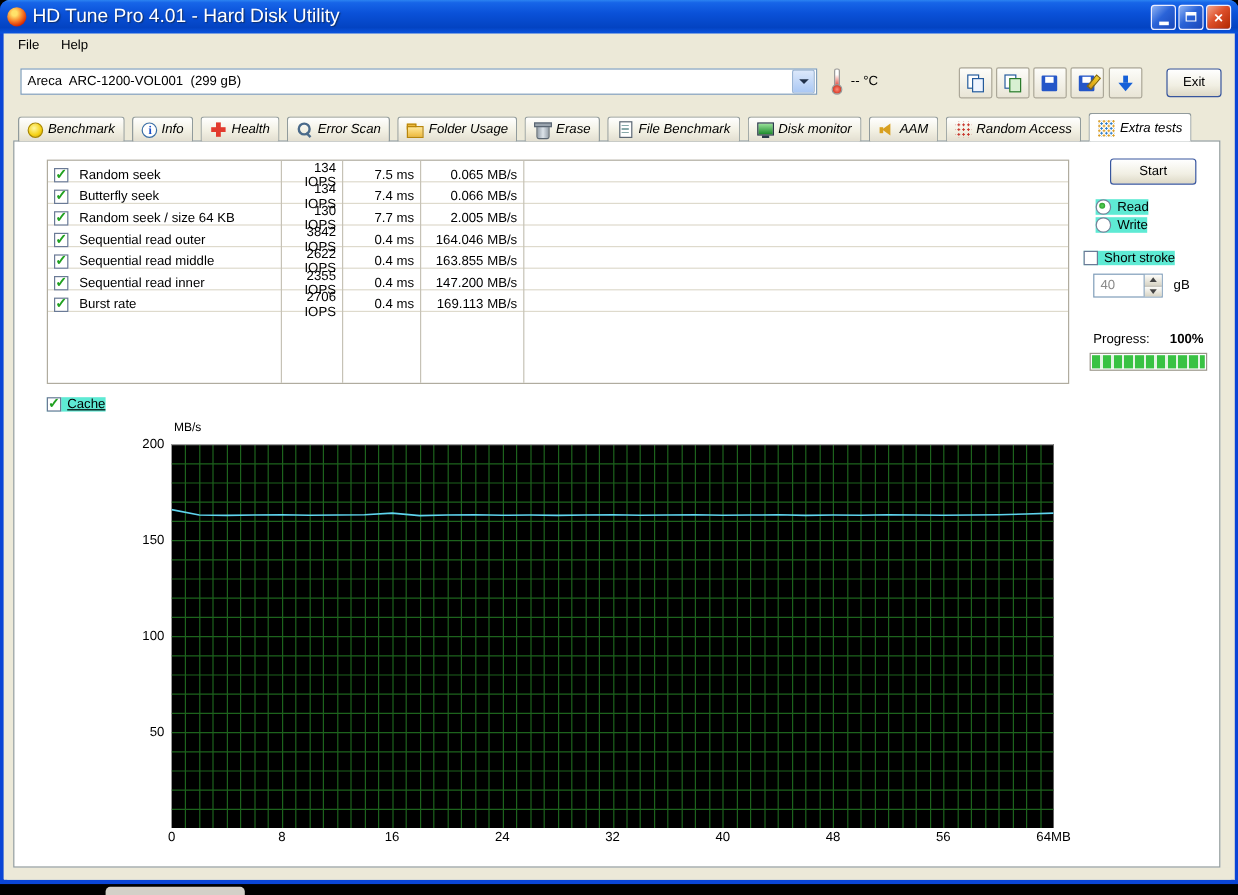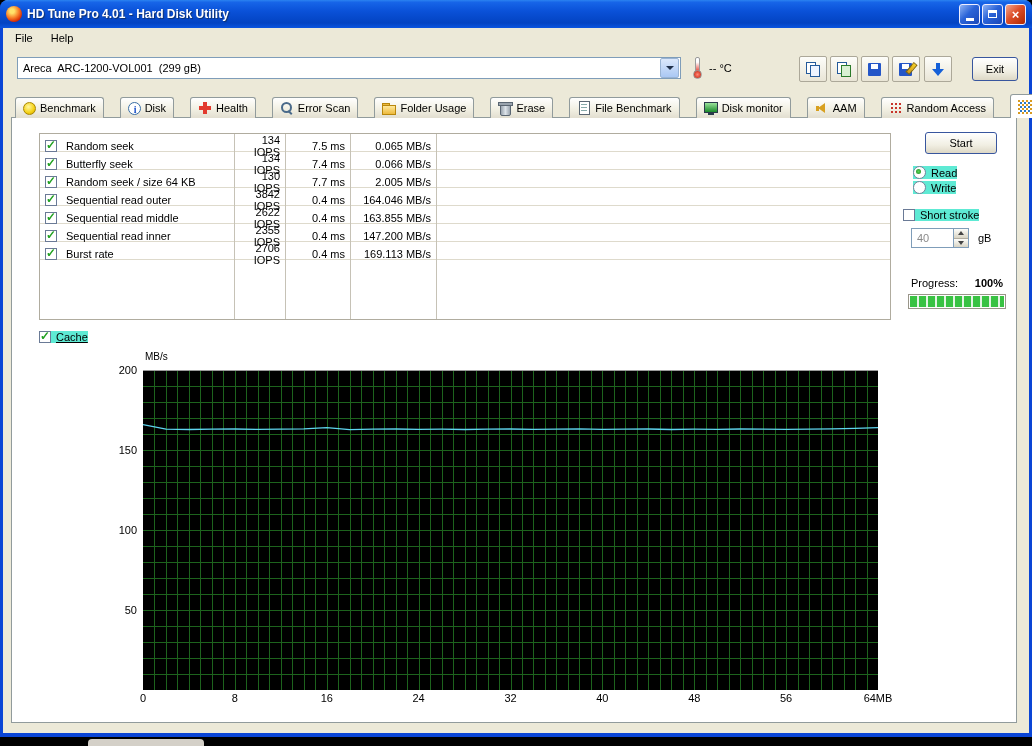--- a/index.html
+++ b/index.html
@@ -7,21 +7,21 @@
           font-family:"Liberation Sans",sans-serif;font-size:11px;color:#000;}
   
   .window{position:absolute;left:0;top:0;width:1032px;height:737px;background:#ece9d8;
           border-left:3px solid #0a45d6;border-right:3px solid #0a45d6;border-bottom:4px solid #0a45d6;
           box-sizing:border-box;border-radius:8px 8px 0 0;}
   .titlebar{position:absolute;left:-3px;top:0;width:1032px;height:28px;border-radius:8px 8px 0 0;
             background:linear-gradient(180deg,#2b83f1 0%,#1765e8 8%,#0a51d8 40%,#0343c2 82%,#0b55e0 100%);
             display:flex;align-items:center;padding:0 6px;box-sizing:border-box;}
   .app-icon{width:16px;height:16px;border-radius:50%;margin-right:5px;
             background:radial-gradient(circle at 38% 32%,#ffe26a 15%,#f8812a 45%,#d42400 75%,#8a0f00);}
-  .title{color:#fff;font-weight:bold;font-size:12px;text-shadow:1px 1px 1px #10306a;flex:1;}
+  .title{color:#fff;font-weight:normal;font-size:16px;text-shadow:1px 1px 1px #10306a;flex:1;}
   .winbtns{display:flex;gap:2px;}
   .wbtn{width:21px;height:21px;border:1px solid #eef;border-radius:3px;box-sizing:border-box;
         display:flex;align-items:center;justify-content:center;cursor:default;}
   .wbtn.minb,.wbtn.maxb{background:linear-gradient(135deg,#8fb4f5,#2a63d8 45%,#1a47b8);}
   .wbtn.closeb{background:linear-gradient(135deg,#f4a88e,#dd4f2a 45%,#b02800);color:#fff;
                font-weight:bold;font-size:13px;line-height:1;}
   .glyph-min{width:8px;height:3px;background:#fff;align-self:flex-end;margin-bottom:3px;}
   .glyph-max{width:9px;height:8px;border:1px solid #fff;border-top:3px solid #fff;box-sizing:border-box;}
   
   .menubar{position:absolute;left:3px;top:28px;width:1020px;height:20px;display:flex;align-items:center;}
@@ -56,23 +56,23 @@
   .icon-save::before,.icon-save2::before{content:"";position:absolute;left:1px;top:1px;width:13px;height:13px;
         background:#2456c8;border-radius:1px;}
   .icon-save::after,.icon-save2::after{content:"";position:absolute;left:4px;top:2px;width:7px;height:5px;background:#fff;}
   .pencil{position:absolute;right:0;top:0;width:3px;height:11px;background:linear-gradient(#f5d020,#d89a10);
           transform:rotate(40deg);z-index:2;border:1px solid #8a6a00;}
   .icon-downarrow::before{content:"";position:absolute;left:6px;top:1px;width:4px;height:6px;background:#1560d8;}
   .icon-downarrow::after{content:"";position:absolute;left:2px;top:7px;width:0;height:0;
         border-left:6px solid transparent;border-right:6px solid transparent;border-top:7px solid #1560d8;}
   
   .tabs{position:absolute;left:12px;top:95px;height:23px;display:flex;align-items:flex-end;z-index:3;}
-  .tab{height:20px;display:inline-flex;align-items:center;gap:4px;padding:0 7px;margin-right:16px;
+  .tab{height:20px;display:inline-flex;align-items:center;gap:4px;padding:0 7px;margin-right:6px;
        background:linear-gradient(#ffffff,#f2f0e3 55%,#e2ded0);border:1px solid #919b9c;border-bottom:none;
-       border-radius:3px 3px 0 0;white-space:nowrap;}
+       border-radius:3px 3px 0 0;white-space:nowrap;font-style:italic;}
   .tab.active{height:23px;background:#fff;position:relative;z-index:4;}
   .tabicon{width:14px;height:14px;display:inline-block;position:relative;flex:0 0 auto;}
   .icon-bulb{width:11px;height:11px;border:1px solid #a98700;border-radius:50%;
              background:radial-gradient(circle at 40% 35%,#fff7a0,#f5d114 60%,#c89a00);}
   .icon-info{width:11px;height:11px;border:1px solid #3a6ea5;border-radius:50%;background:#fff;}
   .icon-info::after{content:"i";position:absolute;left:0;top:0;width:13px;text-align:center;
                     color:#1a50c8;font:bold 10px/13px "Liberation Serif",serif;}
   .icon-health{background:linear-gradient(#e23a2e,#e23a2e) 50% 50%/4px 12px no-repeat,
                linear-gradient(#e23a2e,#e23a2e) 50% 50%/12px 4px no-repeat;}
   .icon-magnifier::before{content:"";position:absolute;left:1px;top:1px;width:7px;height:7px;
@@ -207,21 +207,21 @@
       <button class="exit">Exit</button>
     </div>
 
     <div class="tabs" id="tabs">
         <div class="tab">
           <span class="tabicon icon-bulb"></span>
           <span>Benchmark</span>
         </div>
         <div class="tab">
           <span class="tabicon icon-info"></span>
-          <span>Disk</span>
+          <span>Info</span>
         </div>
         <div class="tab">
           <span class="tabicon icon-health"></span>
           <span>Health</span>
         </div>
         <div class="tab">
           <span class="tabicon icon-magnifier"></span>
           <span>Error Scan</span>
         </div>
         <div class="tab">

